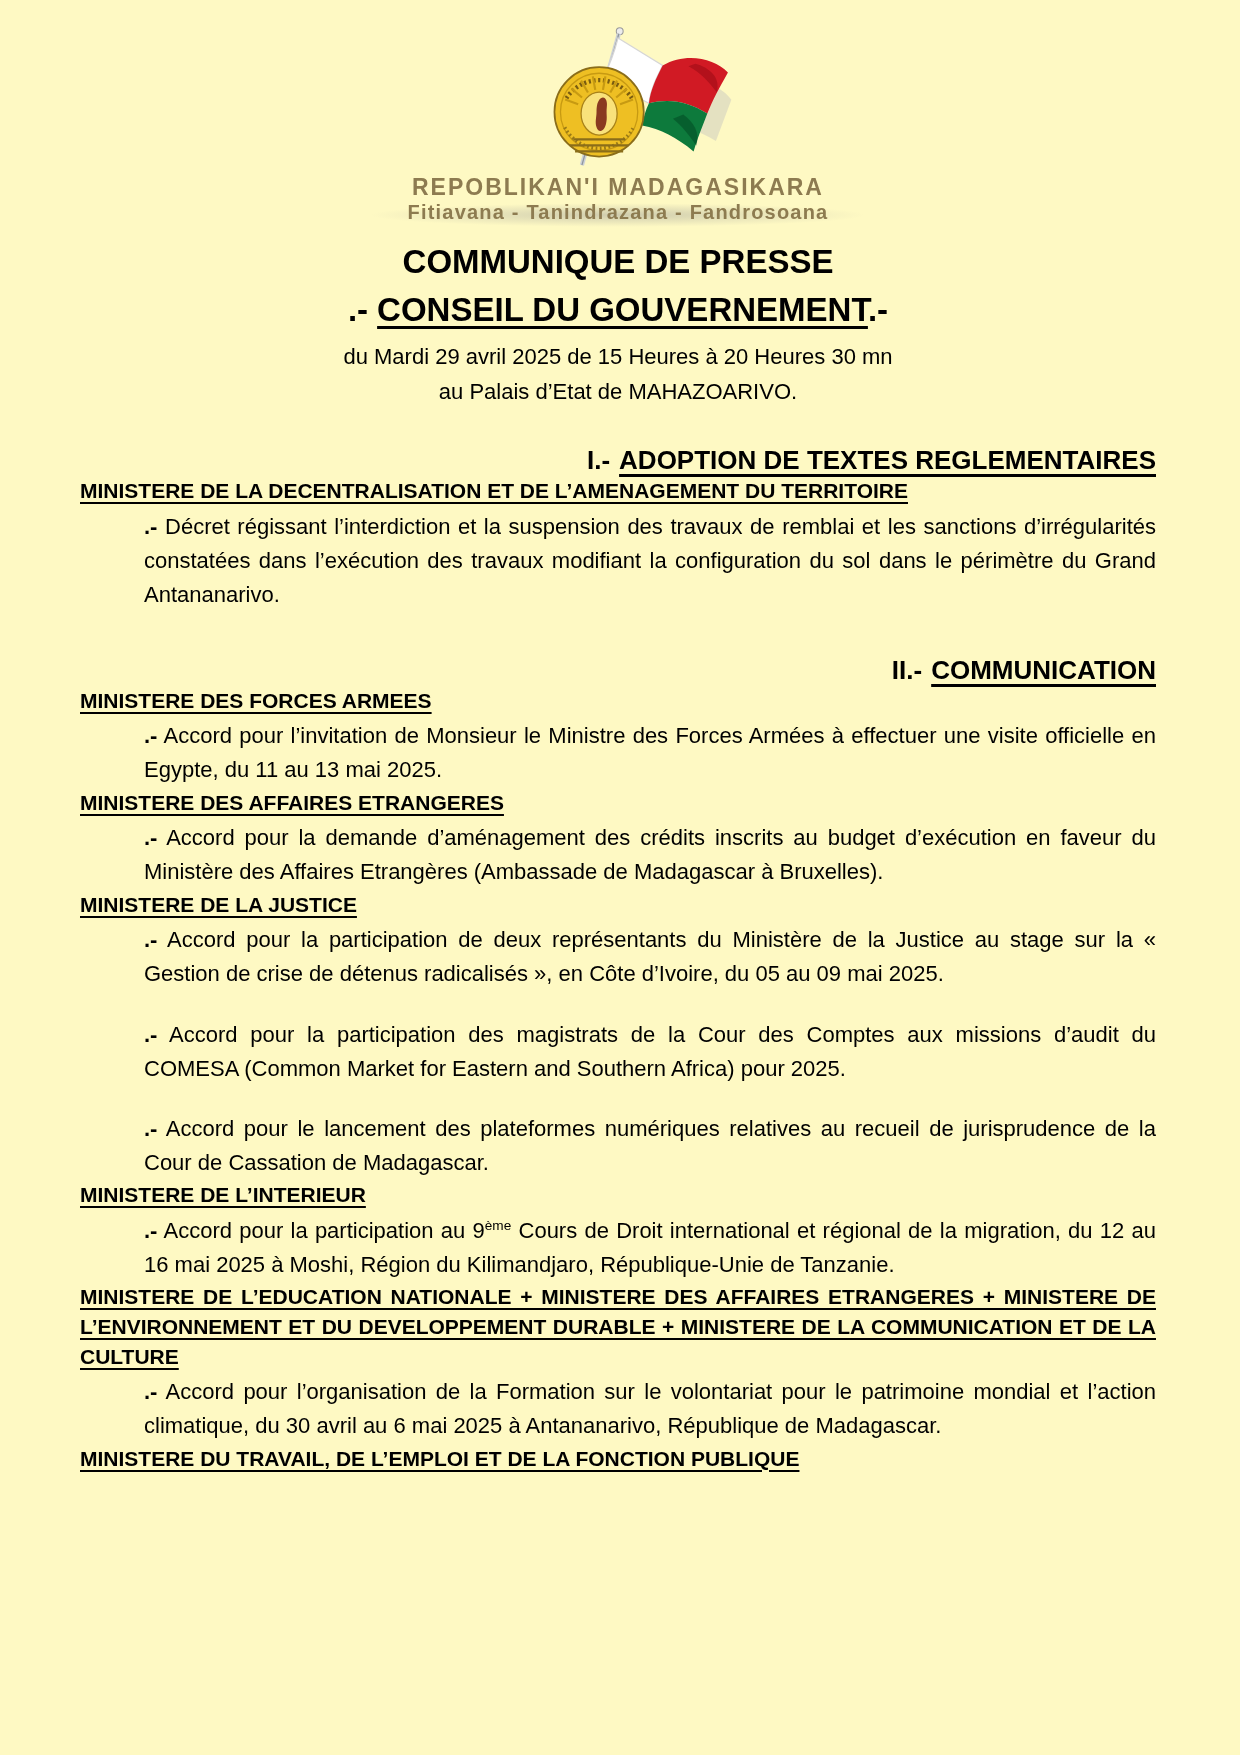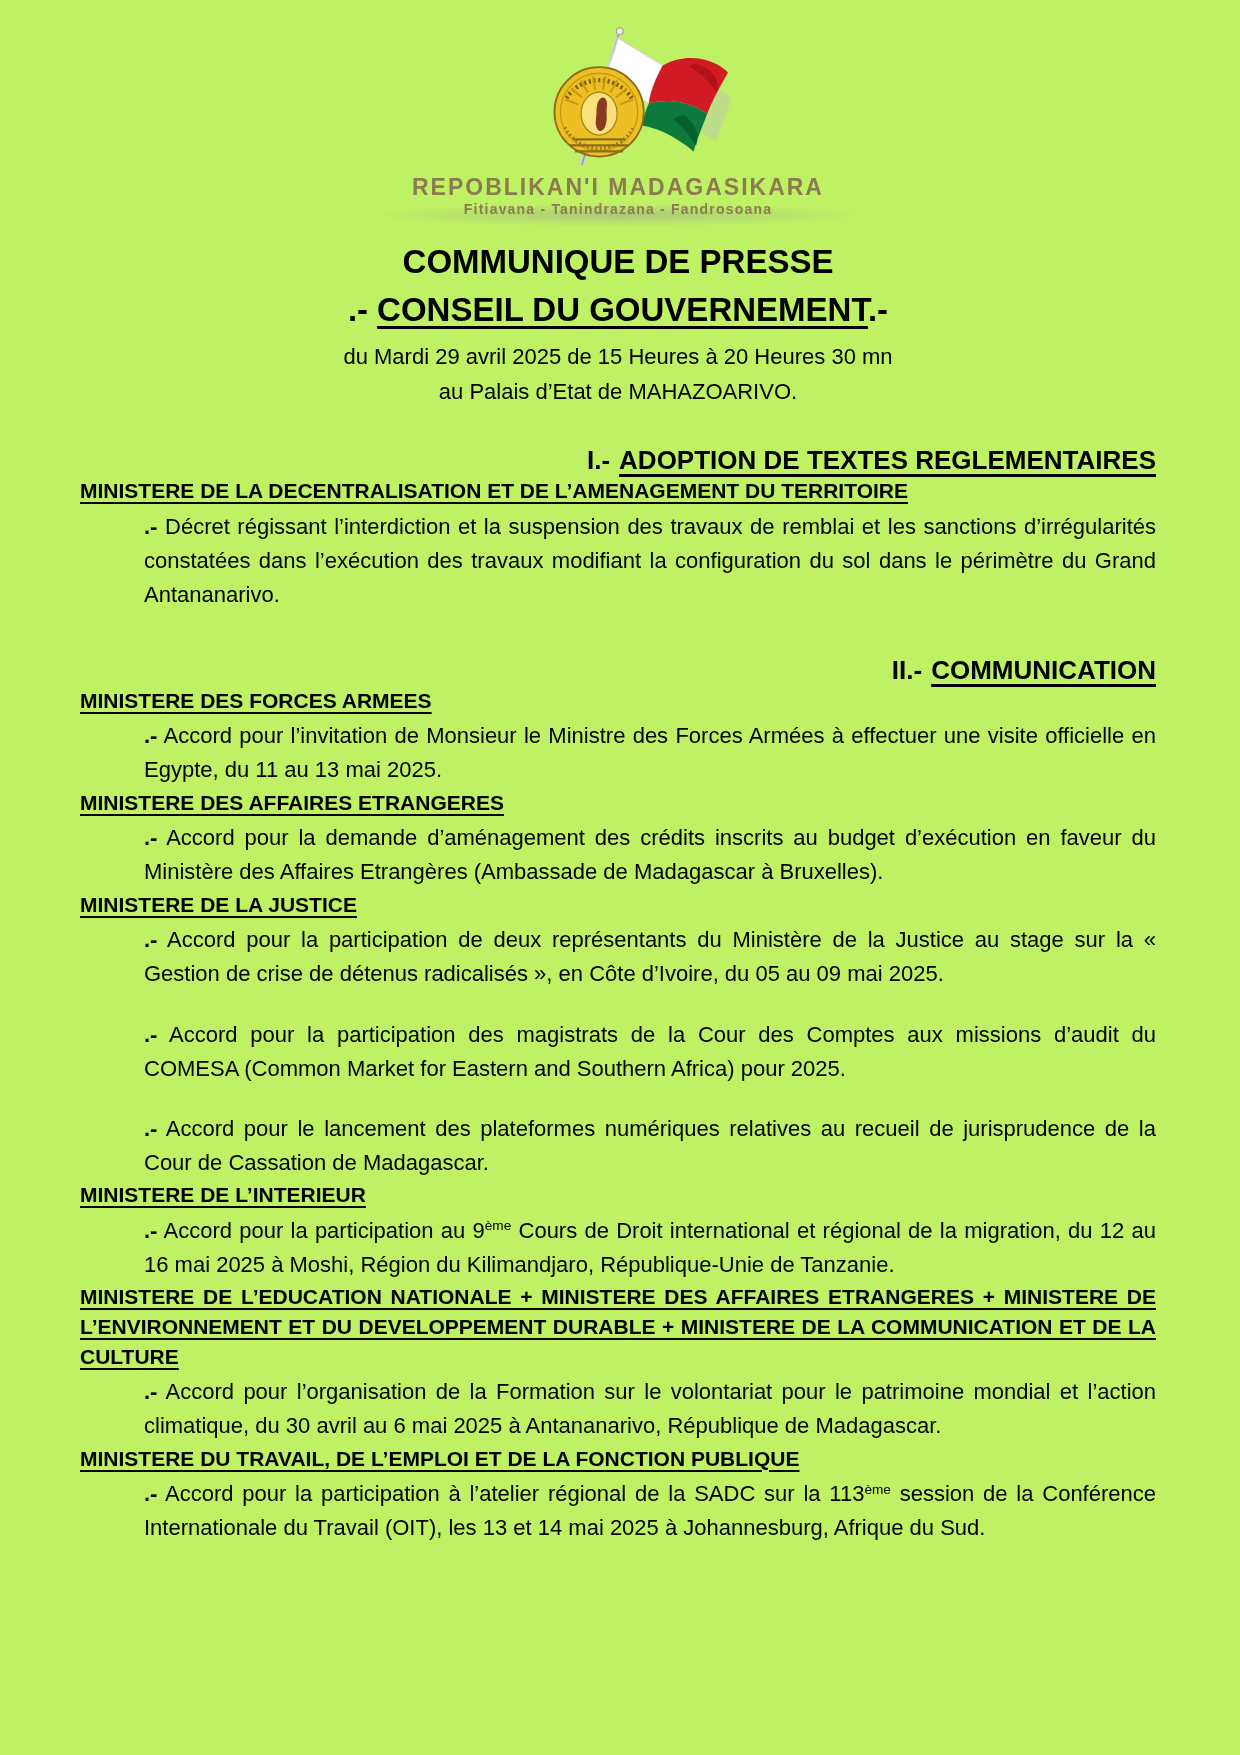--- a/index.html
+++ b/index.html
@@ -1,40 +1,40 @@
 <!DOCTYPE html>
 <html><head>
 <meta charset="utf-8">
 <style>
   html, body { margin: 0; padding: 0; background: #ffffff; }
   body {
     width: 1240px; height: 1755px;
     font-family: "Liberation Sans", "DejaVu Sans", sans-serif;
     color: #000; overflow: hidden;
   }
-  .page { box-sizing: border-box; width: 1240px; height: 1755px; padding: 26px 84px 0 80px; background: #bef264; }
+  .page { box-sizing: border-box; width: 1240px; height: 1755px; padding: 26px 84px 0 80px; background: #fef9c3; }
 
   
   .masthead { text-align: center; }
   .logo { position: relative; display: block; }
   .logo svg { display: block; margin: 0 auto; }
   .country-name {
     margin-top: 2px;
     font-size: 23px; font-weight: bold; letter-spacing: 2px;
     color: #8d7b50;
   }
   .motto-wrap { position: relative; height: 24px; }
   .ribbon-shadow {
     position: absolute; left: 50%; top: 2px; transform: translateX(-50%);
     width: 500px; height: 24px;
     background: radial-gradient(ellipse at center, rgba(150,150,150,0.45) 0%, rgba(255,255,255,0) 70%);
   }
   .motto {
     position: relative; z-index: 1;
-    font-size: 14px; letter-spacing: 1.2px; color: #8d7b50; font-weight: bold;
+    font-size: 20px; letter-spacing: 1.2px; color: #8d7b50; font-weight: bold;
   }
 
   
   .doc-title { margin: 18px 0 0 0; font-size: 33px; font-weight: bold; text-align: center; }
   .council-title { margin: 10px 0 0 0; font-size: 33px; font-weight: bold; text-align: center; }
   .u3 { text-decoration: underline; text-decoration-thickness: 3px; text-underline-offset: 5px; }
   .meta { margin: 4px; font-size: 22px; text-align: center; line-height: 1.42; }
   .meta-first { margin-top: 12px; }
 
   
@@ -151,18 +151,17 @@
         <p class="para"><span class="seg-b">.-</span><span class="seg"> Accord pour la participation au 9</span><span class="seg-sup">ème</span><span class="seg"> Cours de Droit international et régional de la migration, du 12 au 16 mai 2025 à Moshi, Région du Kilimandjaro, République-Unie de Tanzanie.</span></p>
       </article>
 
       <article class="item">
         <h4 class="ministry">MINISTERE DE L’EDUCATION NATIONALE + MINISTERE DES AFFAIRES ETRANGERES + MINISTERE DE L’ENVIRONNEMENT ET DU DEVELOPPEMENT DURABLE + MINISTERE DE LA COMMUNICATION ET DE LA CULTURE</h4>
         <p class="para"><span class="seg-b">.-</span><span class="seg"> Accord pour l’organisation de la Formation sur le volontariat pour le patrimoine mondial et l’action climatique, du 30 avril au 6 mai 2025 à Antananarivo, République de Madagascar.</span></p>
       </article>
 
       <article class="item">
         <h4 class="ministry">MINISTERE DU TRAVAIL, DE L’EMPLOI ET DE LA FONCTION PUBLIQUE</h4>
-        <p class="para"><span class="seg-b">.-</span><span class="seg"> Accord pour la participation à l’atelier régional de la SADC sur la 113</span><span class="seg-sup">ème</span><span class="seg"> session de la Conférence Internationale du Travail (OIT), les 13 et 14 mai 2025 à Johannesburg, Afrique du Sud.</span></p>
       </article>
     </section>
 
   </main>
 </div>
 
 </body></html>

